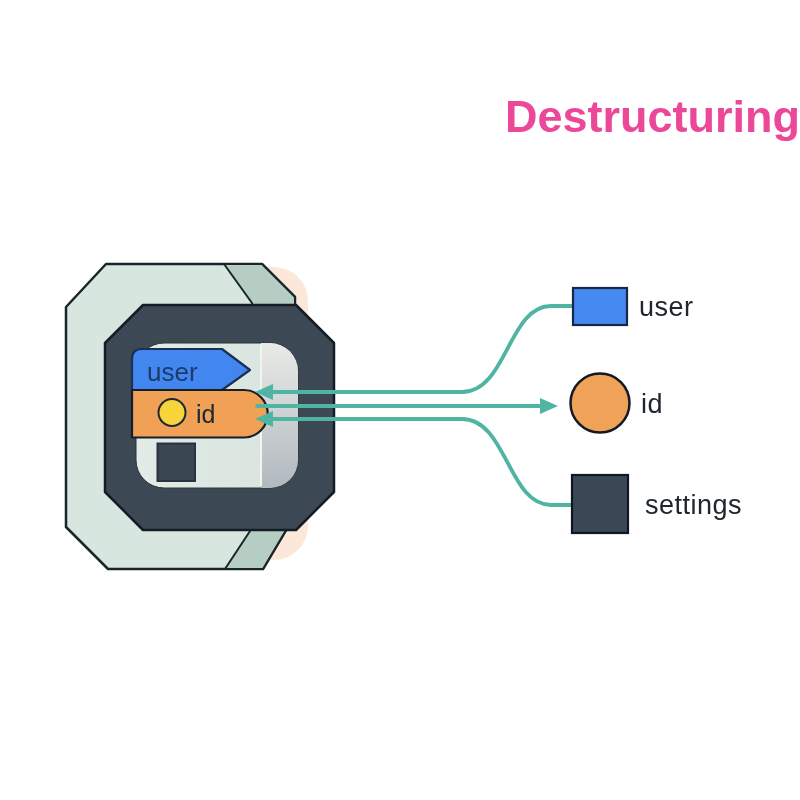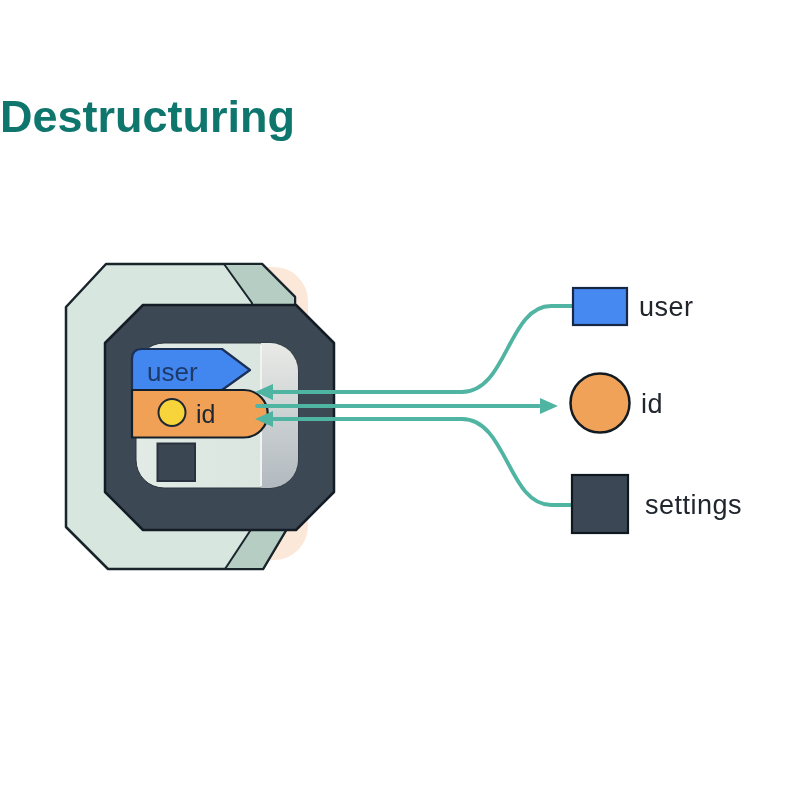--- a/index.html
+++ b/index.html
@@ -16,25 +16,25 @@
     width: 800px;
     height: 800px;
     background: #ffffff;
   }
   h1.title {
     position: absolute;
     top: 91px;
     left: 0;
     width: 800px;
     margin: 0;
-    text-align: left;
+    text-align: right;
     font-size: 45px;
     font-weight: bold;
     letter-spacing: 0px;
-    color: #0f766e;
+    color: #ec4899;
   }
   svg.diagram {
     position: absolute;
     top: 0;
     left: 0;
     width: 800px;
     height: 800px;
   }
   svg text {
     font-family: "Liberation Sans", "DejaVu Sans", sans-serif;

